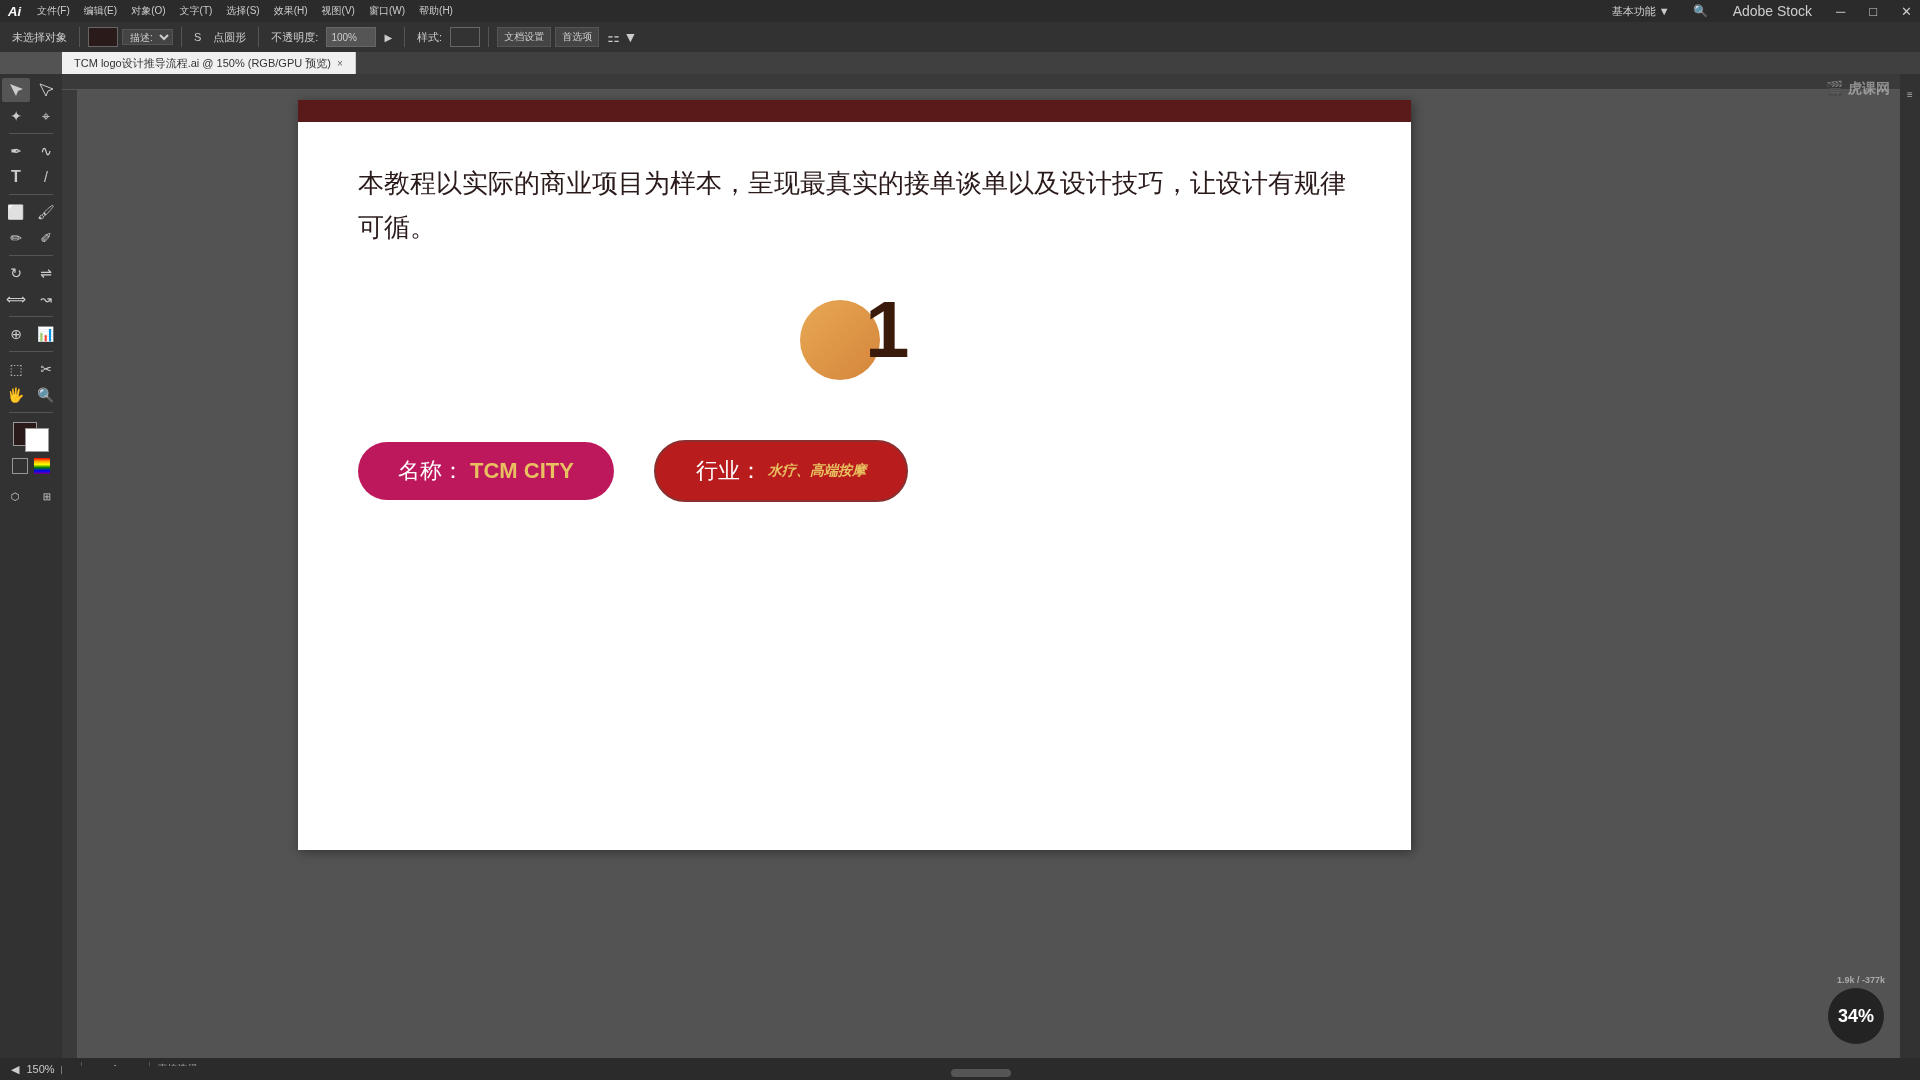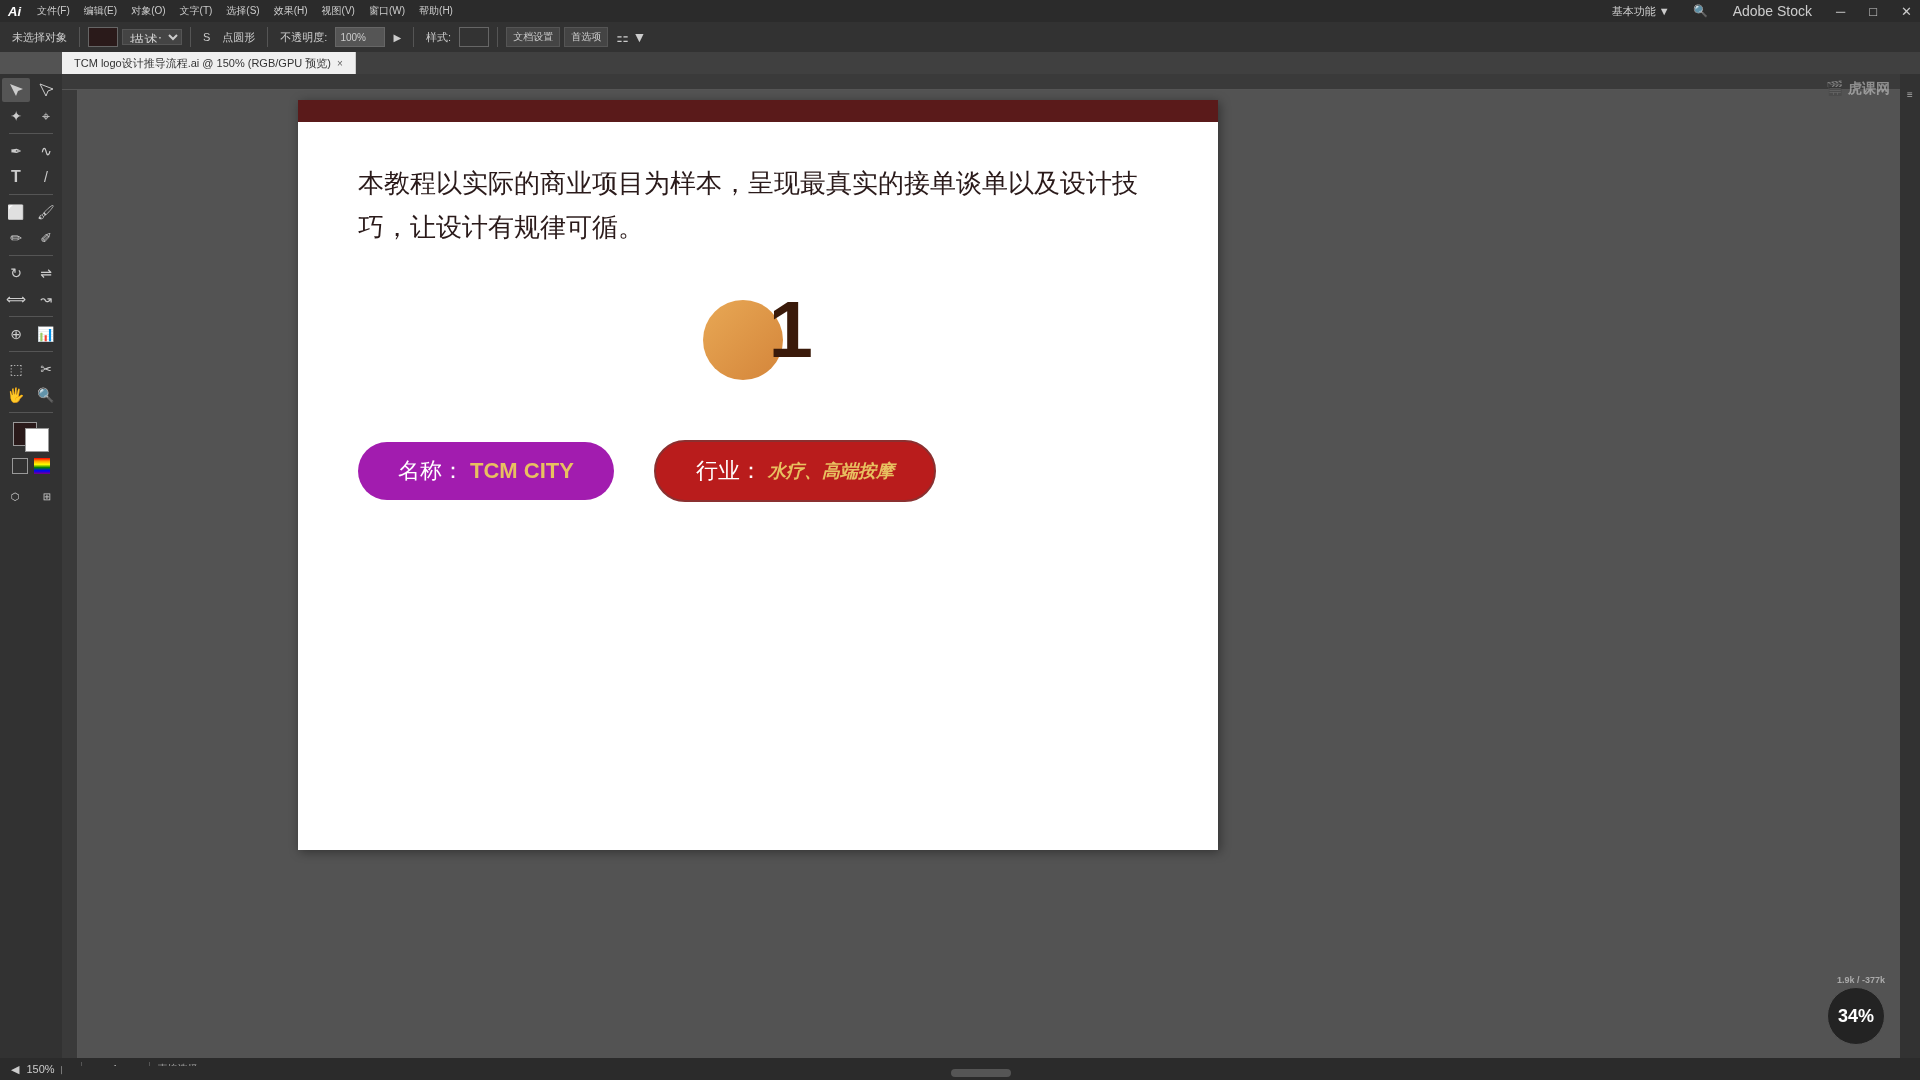--- a/index.html
+++ b/index.html
@@ -67,21 +67,21 @@
       font-size: 11px;
       padding: 2px 4px;
       display: flex;
       align-items: center;
       gap: 3px;
     }
     .toolbar-select {
       background: #444;
       color: #ccc;
       border: 1px solid #555;
-      font-size: 14px;
+      font-size: 10px;
       padding: 1px 3px;
       height: 16px;
     }
     .toolbar-input {
       background: #555;
       color: #ccc;
       border: 1px solid #666;
       font-size: 10px;
       padding: 1px 4px;
       height: 20px;
@@ -248,21 +248,21 @@
       right: 0;
       bottom: 0;
       overflow: hidden;
     }
 
     
     .artboard {
       position: absolute;
       top: 10px;
       left: 220px;
-      width: 920px;
+      width: 1113px;
       background: #fff;
       min-height: 750px;
       box-shadow: 2px 2px 10px rgba(0,0,0,0.4);
     }
 
     
     .artboard-top-bar {
       width: 100%;
       height: 22px;
       background: #5a1a1a;
@@ -324,41 +324,41 @@
       align-items: center;
     }
     .badge {
       border-radius: 35px;
       padding: 14px 40px;
       display: flex;
       align-items: center;
       gap: 6px;
     }
     .badge-left {
-      background: #a21caf;
+      background: #be185d;
       text-align: center;
     }
     .badge-right {
       background: #b91c1c;
       border: 2px solid #8b3030;
     }
     .badge-label {
       color: #fff;
       font-size: 22px;
       font-family: 'SimSun', serif;
     }
     .badge-value-left {
       color: #e8c060;
       font-size: 22px;
       font-weight: bold;
       font-family: Arial, sans-serif;
     }
     .badge-value-right {
       color: #e8c060;
-      font-size: 18px;
+      font-size: 14px;
       font-weight: bold;
       font-family: 'SimHei', 'STHeiti', sans-serif;
       font-style: italic;
     }
 
     
     .body-text {
       font-size: 25px;
       color: #2a1a1a;
       line-height: 1.8;

